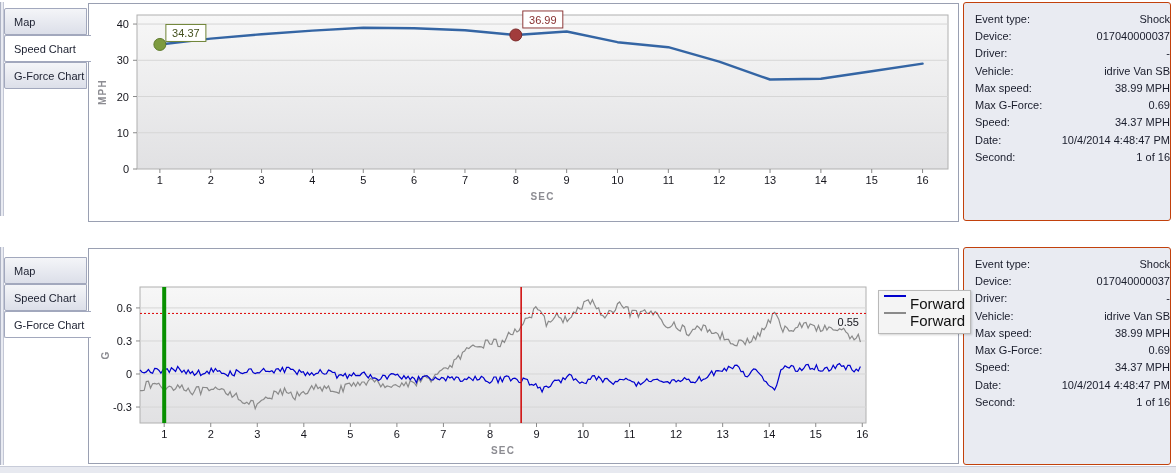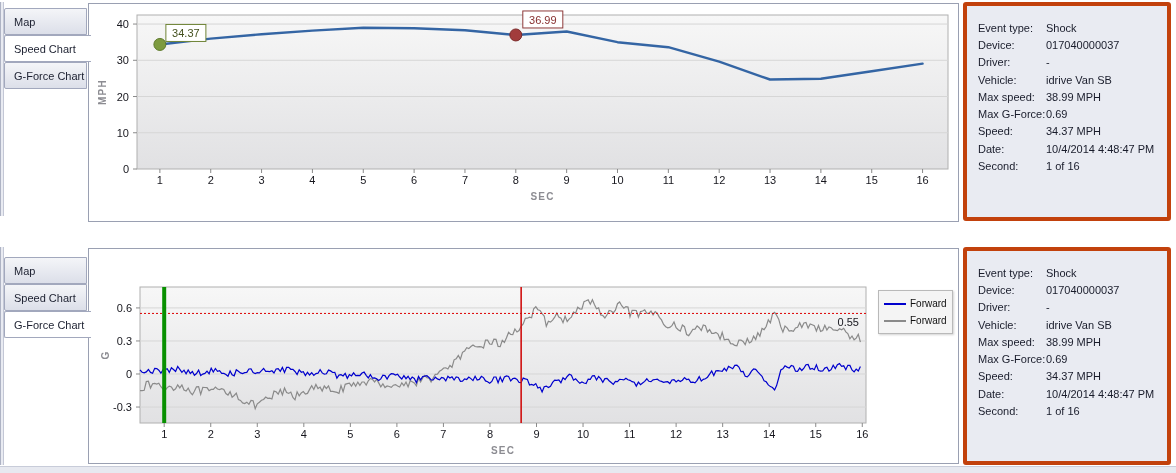--- a/index.html
+++ b/index.html
@@ -17,33 +17,33 @@
   .t0{top:8px}.t1{top:35px}.t2{top:62px}
   .panel.bottom .t0{top:12px}.panel.bottom .t1{top:39px}.panel.bottom .t2{top:66px}
   .chartbox{position:absolute;left:88px;top:3px;width:871px;height:219px;background:#fff;
             border:1px solid #9aa0b2;box-sizing:border-box;z-index:4;}
   .panel.bottom .chartbox{height:216px;}
   svg{display:block;}
   svg text{font-family:"Liberation Sans",sans-serif;}
   .tick{font-size:11px;fill:#16161d;}
   .axis{font-size:10px;font-weight:bold;fill:#8c8c92;letter-spacing:1.2px;}
   .info{position:absolute;left:963px;top:2px;width:208px;height:219px;box-sizing:border-box;
-        background:#e9ebf2;border:4px solid #c2410c;border-radius:3px;padding-top:13px;}
+        background:#e9ebf2;border:1px solid #c2410c;border-radius:3px;padding-top:7px;}
   .panel.bottom .info{height:218px;}
   .inforow{display:flex;padding-left:11px;height:17.3px;align-items:center;font-size:11px;color:#191c2b;}
   .il{flex:0 0 68px;}
-  .iv{flex:1;white-space:nowrap;}
+  .iv{flex:1;white-space:nowrap;text-align:right;}
   .cbrow{position:absolute;left:2px;top:2px;height:22px;display:flex;align-items:center;z-index:5;}
   .cbitem{display:flex;align-items:center;margin-right:12px;font-size:11px;color:#10131f;cursor:pointer;}
   .cbbox{width:13px;height:13px;box-sizing:border-box;background:#fff;border:1px solid #848a99;
          box-shadow:inset 1px 1px 0 #e8eaee;margin-right:5px;position:relative;}
   .cbbox.checked::after{content:"\2713";position:absolute;left:1px;top:-3px;font-size:13px;font-weight:bold;color:#23262d;}
   .legend{position:absolute;left:789px;top:41px;background:#f4f4f4;border:1px solid #b9b9b9;
           padding:4px 5px;box-shadow:1px 1px 2px rgba(0,0,0,.18);z-index:5;}
-  .lrow{display:flex;align-items:center;height:17px;font-size:10px;color:#111;white-space:nowrap;}
+  .lrow{display:flex;align-items:flex-start;height:17px;font-size:15px;color:#111;white-space:nowrap;}
   .legend-swatch{width:22px;height:0;border-top:2px solid #000;margin-right:4px;}
   .bottomstrip{position:absolute;left:0;top:466px;width:1176px;height:7px;background:#e7e9f0;border-top:1px solid #c8ccd9;}
 </style>
 </head>
 <body>
 
 <div class="stage">
 
   <section class="panel top">
     <div class="rail"></div>

